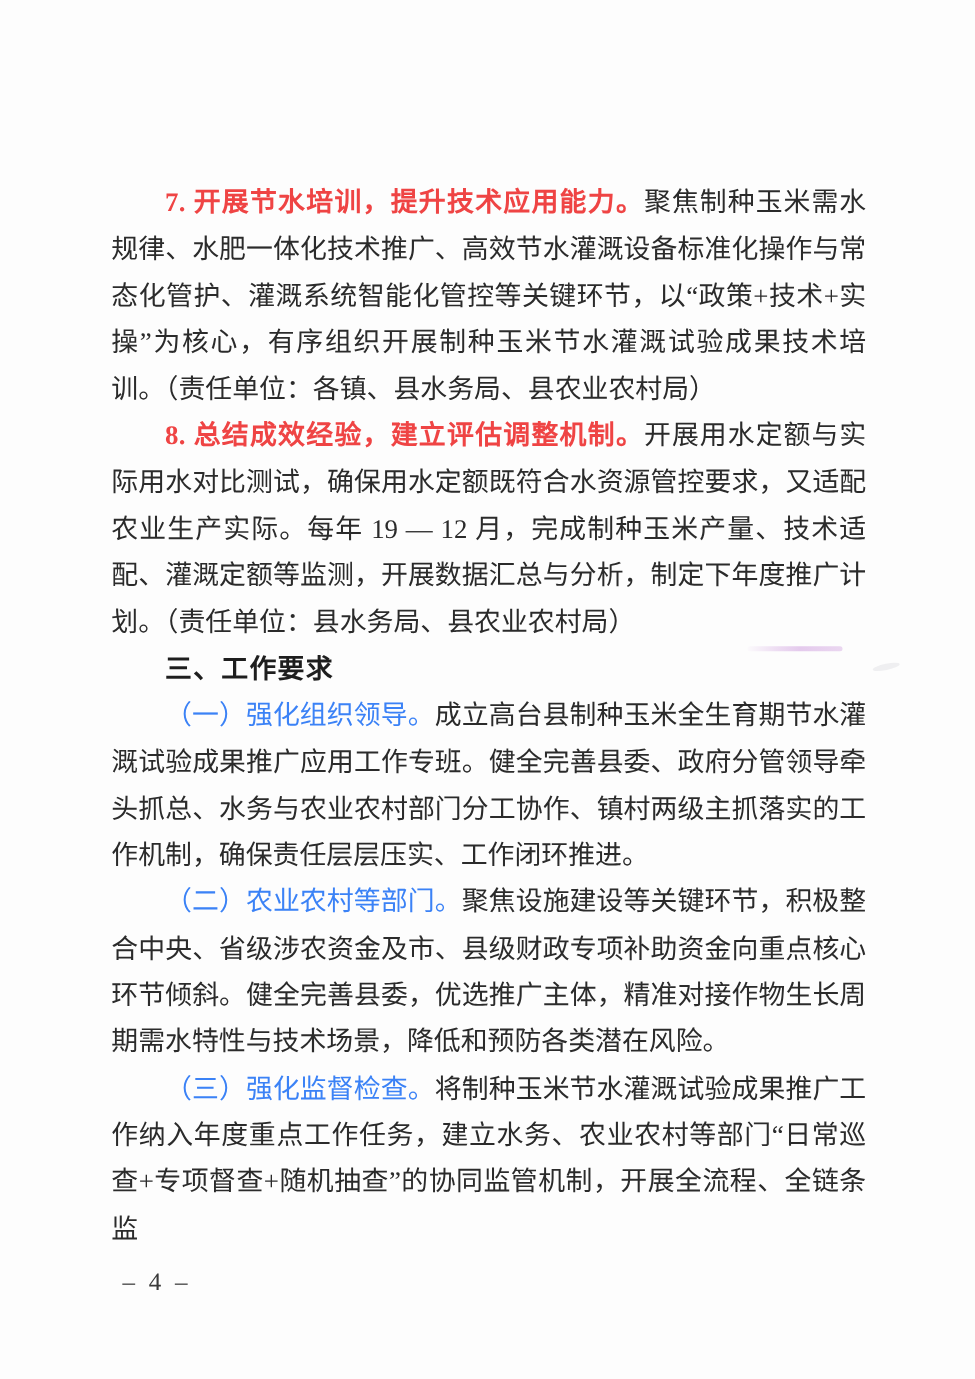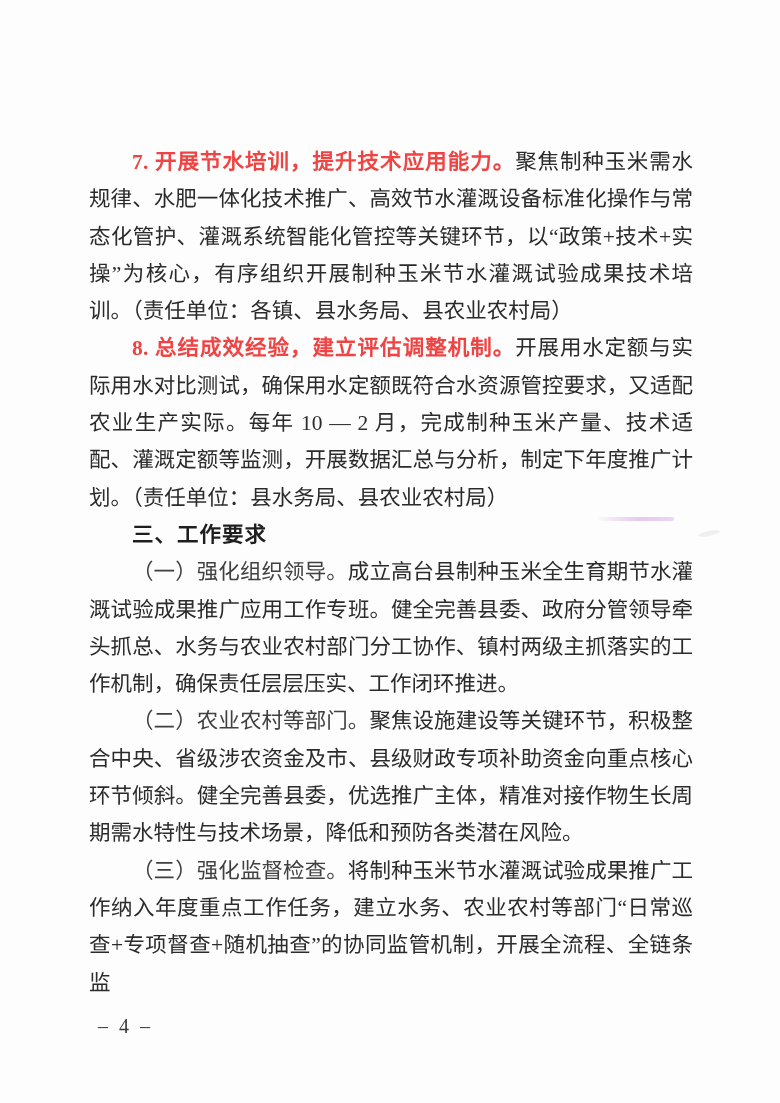--- a/index.html
+++ b/index.html
@@ -35,21 +35,21 @@
   .para {
     margin: 0;
     text-indent: 2em;
   }
   .lead-bold {
     font-weight: 700;
     color: #ef4444;
     letter-spacing: 0.2px;
   }
   .lead-kaiti {
-    color: #404040;
+    color: #3b82f6;
   }
   .section-heading {
     margin: 0;
     font-size: 21.5px;
     line-height: 37.3px;
     text-indent: 2em;
     font-weight: 700;
     color: #1e1e1e;
     font-family: Liberation Sans, sans-serif;
     letter-spacing: 1px;
@@ -91,21 +91,21 @@
 </style>
 </head>
 <body>
 
 <div class="page">
 
   <div class="doc-body">
 
     <p class="para"><span class="lead-bold">7. 开展节水培训，提升技术应用能力。</span><span>聚焦制种玉米需水规律、水肥一体化技术推广、高效节水灌溉设备标准化操作与常态化管护、灌溉系统智能化管控等关键环节，以“政策+技术+实操”为核心，有序组织开展制种玉米节水灌溉试验成果技术培训。（责任单位：各镇、县水务局、县农业农村局）</span></p>
 
-    <p class="para"><span class="lead-bold">8. 总结成效经验，建立评估调整机制。</span><span>开展用水定额与实际用水对比测试，确保用水定额既符合水资源管控要求，又适配农业生产实际。每年 10 — 2 月，完成制种玉米产量、技术适配、灌溉定额等监测，开展数据汇总与分析，制定下年度推广计划。（责任单位：县水务局、县农业农村局）</span></p>
+    <p class="para"><span class="lead-bold">8. 总结成效经验，建立评估调整机制。</span><span>开展用水定额与实际用水对比测试，确保用水定额既符合水资源管控要求，又适配农业生产实际。每年 19 — 12 月，完成制种玉米产量、技术适配、灌溉定额等监测，开展数据汇总与分析，制定下年度推广计划。（责任单位：县水务局、县农业农村局）</span></p>
 
     <h3 class="section-heading">三、工作要求</h3>
 
     <p class="para"><span class="lead-kaiti">（一）强化组织领导。</span><span>成立高台县制种玉米全生育期节水灌溉试验成果推广应用工作专班。健全完善县委、政府分管领导牵头抓总、水务与农业农村部门分工协作、镇村两级主抓落实的工作机制，确保责任层层压实、工作闭环推进。</span></p>
 
     <p class="para"><span class="lead-kaiti">（二）农业农村等部门。</span><span>聚焦设施建设等关键环节，积极整合中央、省级涉农资金及市、县级财政专项补助资金向重点核心环节倾斜。健全完善县委，优选推广主体，精准对接作物生长周期需水特性与技术场景，降低和预防各类潜在风险。</span></p>
 
     <p class="para"><span class="lead-kaiti">（三）强化监督检查。</span><span>将制种玉米节水灌溉试验成果推广工作纳入年度重点工作任务，建立水务、农业农村等部门“日常巡查+专项督查+随机抽查”的协同监管机制，开展全流程、全链条监</span></p>
 
   </div>

